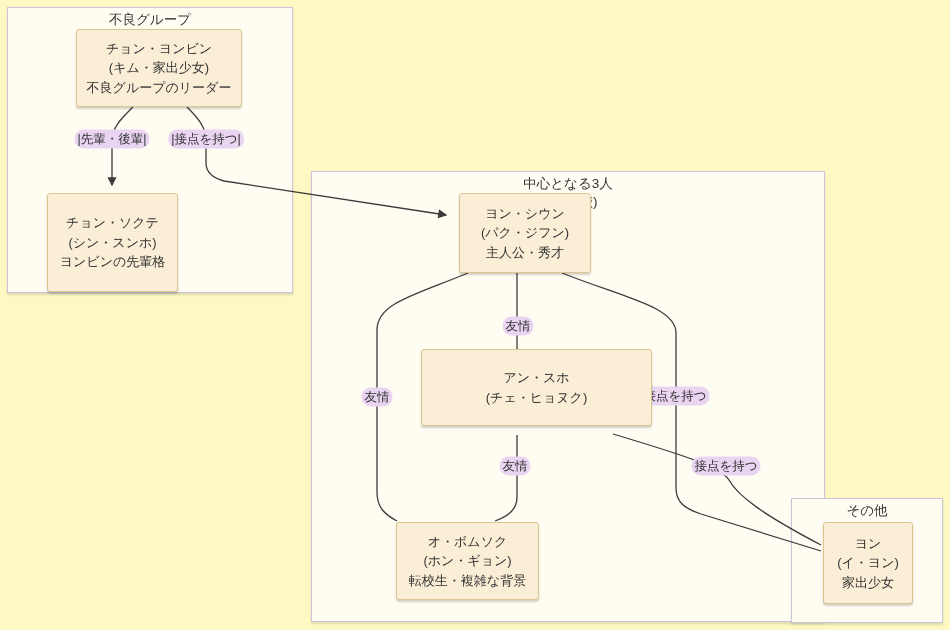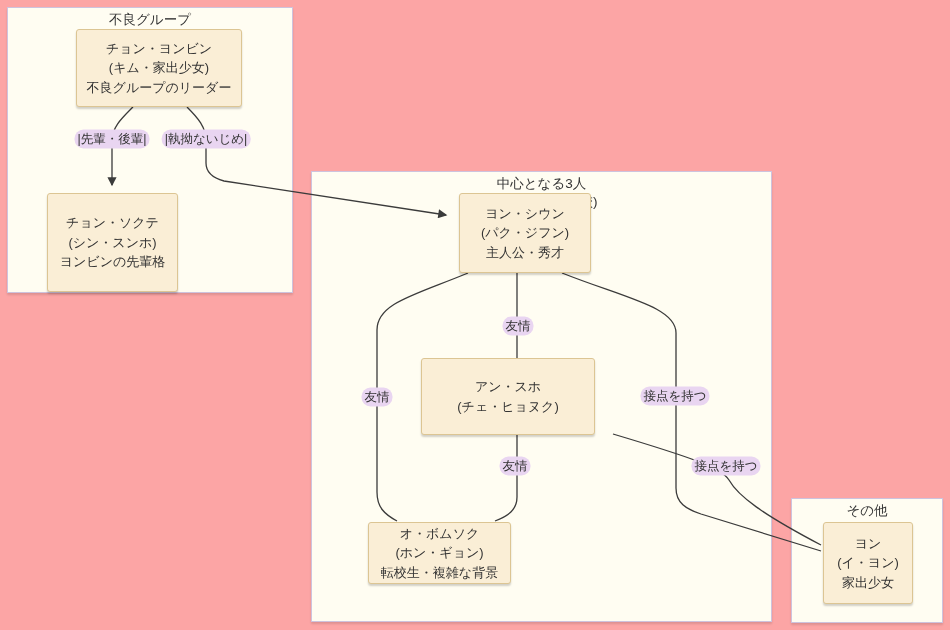--- a/index.html
+++ b/index.html
@@ -1,17 +1,17 @@
 <!DOCTYPE html>
 <html><head>
 <meta charset="utf-8">
 <style>
   html,body{margin:0;padding:0;background:#ffffff;}
   .stage{
-    position:relative;width:950px;height:630px;background:#fca5a5;overflow:hidden;
+    position:relative;width:950px;height:630px;background:#fef9c3;overflow:hidden;
     font-family:"Liberation Sans","DejaVu Sans",sans-serif;color:#333333;
   }
   .group{
     position:absolute;background:#fffdf2;border:1px solid #cdc3de;
     box-shadow:0 2px 2px rgba(0,0,0,0.12);z-index:0;box-sizing:border-box;
   }
   .group-title{
     position:absolute;top:3px;left:0;width:100%;text-align:center;
     font-size:13.5px;line-height:18px;white-space:nowrap;
   }
@@ -34,21 +34,21 @@
 </style>
 </head>
 <body>
 
 <div class="stage">
 
   <div class="group" style="left:7px;top:7px;width:286px;height:286px">
     <div class="group-title">不良グループ</div>
   </div>
 
-  <div class="group" style="left:311px;top:171px;width:461px;height:451px">
+  <div class="group" style="left:311px;top:171px;width:514px;height:451px">
     <div class="group-title">中心となる3人</div>
   </div>
 
   <div class="group" style="left:791px;top:498px;width:152px;height:125px">
     <div class="group-title">その他</div>
   </div>
 
   <span class="subtitle-frag" style="left:566px;top:193px">高校)</span>
 
   <svg class="edges" width="950" height="630" viewBox="0 0 950 630">
@@ -62,21 +62,21 @@
       <path d="M187,107 C198,118 206,127 206,141 L206,163 C206,173 213,178 224,181 L446,215" marker-end="url(#arrow)"></path>
       <path d="M517,273 L517,358"></path>
       <path d="M468,273 C415,295 377,303 377,330 L377,492 C377,507 384,514 397,521"></path>
       <path d="M517,435 L517,497 C517,510 508,516 495,521"></path>
       <path d="M562,273 C625,298 676,307 676,333 L676,488 C676,503 686,509 701,514 L821,551"></path>
       <path d="M613,434 C690,457 722,468 729,480 C738,496 762,514 821,545"></path>
     </g>
   </svg>
 
   <span class="edge-label" style="left:112px;top:139px">|先輩・後輩|</span>
-  <span class="edge-label" style="left:206px;top:139px">|執拗ないじめ|</span>
+  <span class="edge-label" style="left:206px;top:139px">|接点を持つ|</span>
   <span class="edge-label" style="left:518px;top:326px">友情</span>
   <span class="edge-label" style="left:377px;top:397px">友情</span>
   <span class="edge-label" style="left:515px;top:466px">友情</span>
   <span class="edge-label" style="left:675px;top:396px">接点を持つ</span>
   <span class="edge-label" style="left:726px;top:466px">接点を持つ</span>
 
   <div class="node" style="left:76px;top:29px;width:166px;height:78px">
     <div>チョン・ヨンビン</div>
     <div>(キム・家出少女)</div>
     <div>不良グループのリーダー</div>
@@ -87,26 +87,26 @@
     <div>(シン・スンホ)</div>
     <div>ヨンビンの先輩格</div>
   </div>
 
   <div class="node" style="left:459px;top:193px;width:132px;height:80px">
     <div>ヨン・シウン</div>
     <div>(パク・ジフン)</div>
     <div>主人公・秀才</div>
   </div>
 
-  <div class="node" style="left:421px;top:358px;width:174px;height:77px">
+  <div class="node" style="left:421px;top:349px;width:231px;height:77px">
     <div>アン・スホ</div>
     <div>(チェ・ヒョヌク)</div>
   </div>
 
-  <div class="node" style="left:368px;top:522px;width:143px;height:62px">
+  <div class="node" style="left:396px;top:522px;width:143px;height:78px">
     <div>オ・ボムソク</div>
     <div>(ホン・ギョン)</div>
     <div>転校生・複雑な背景</div>
   </div>
 
   <div class="node" style="left:823px;top:522px;width:90px;height:82px">
     <div>ヨン</div>
     <div>(イ・ヨン)</div>
     <div>家出少女</div>
   </div>

